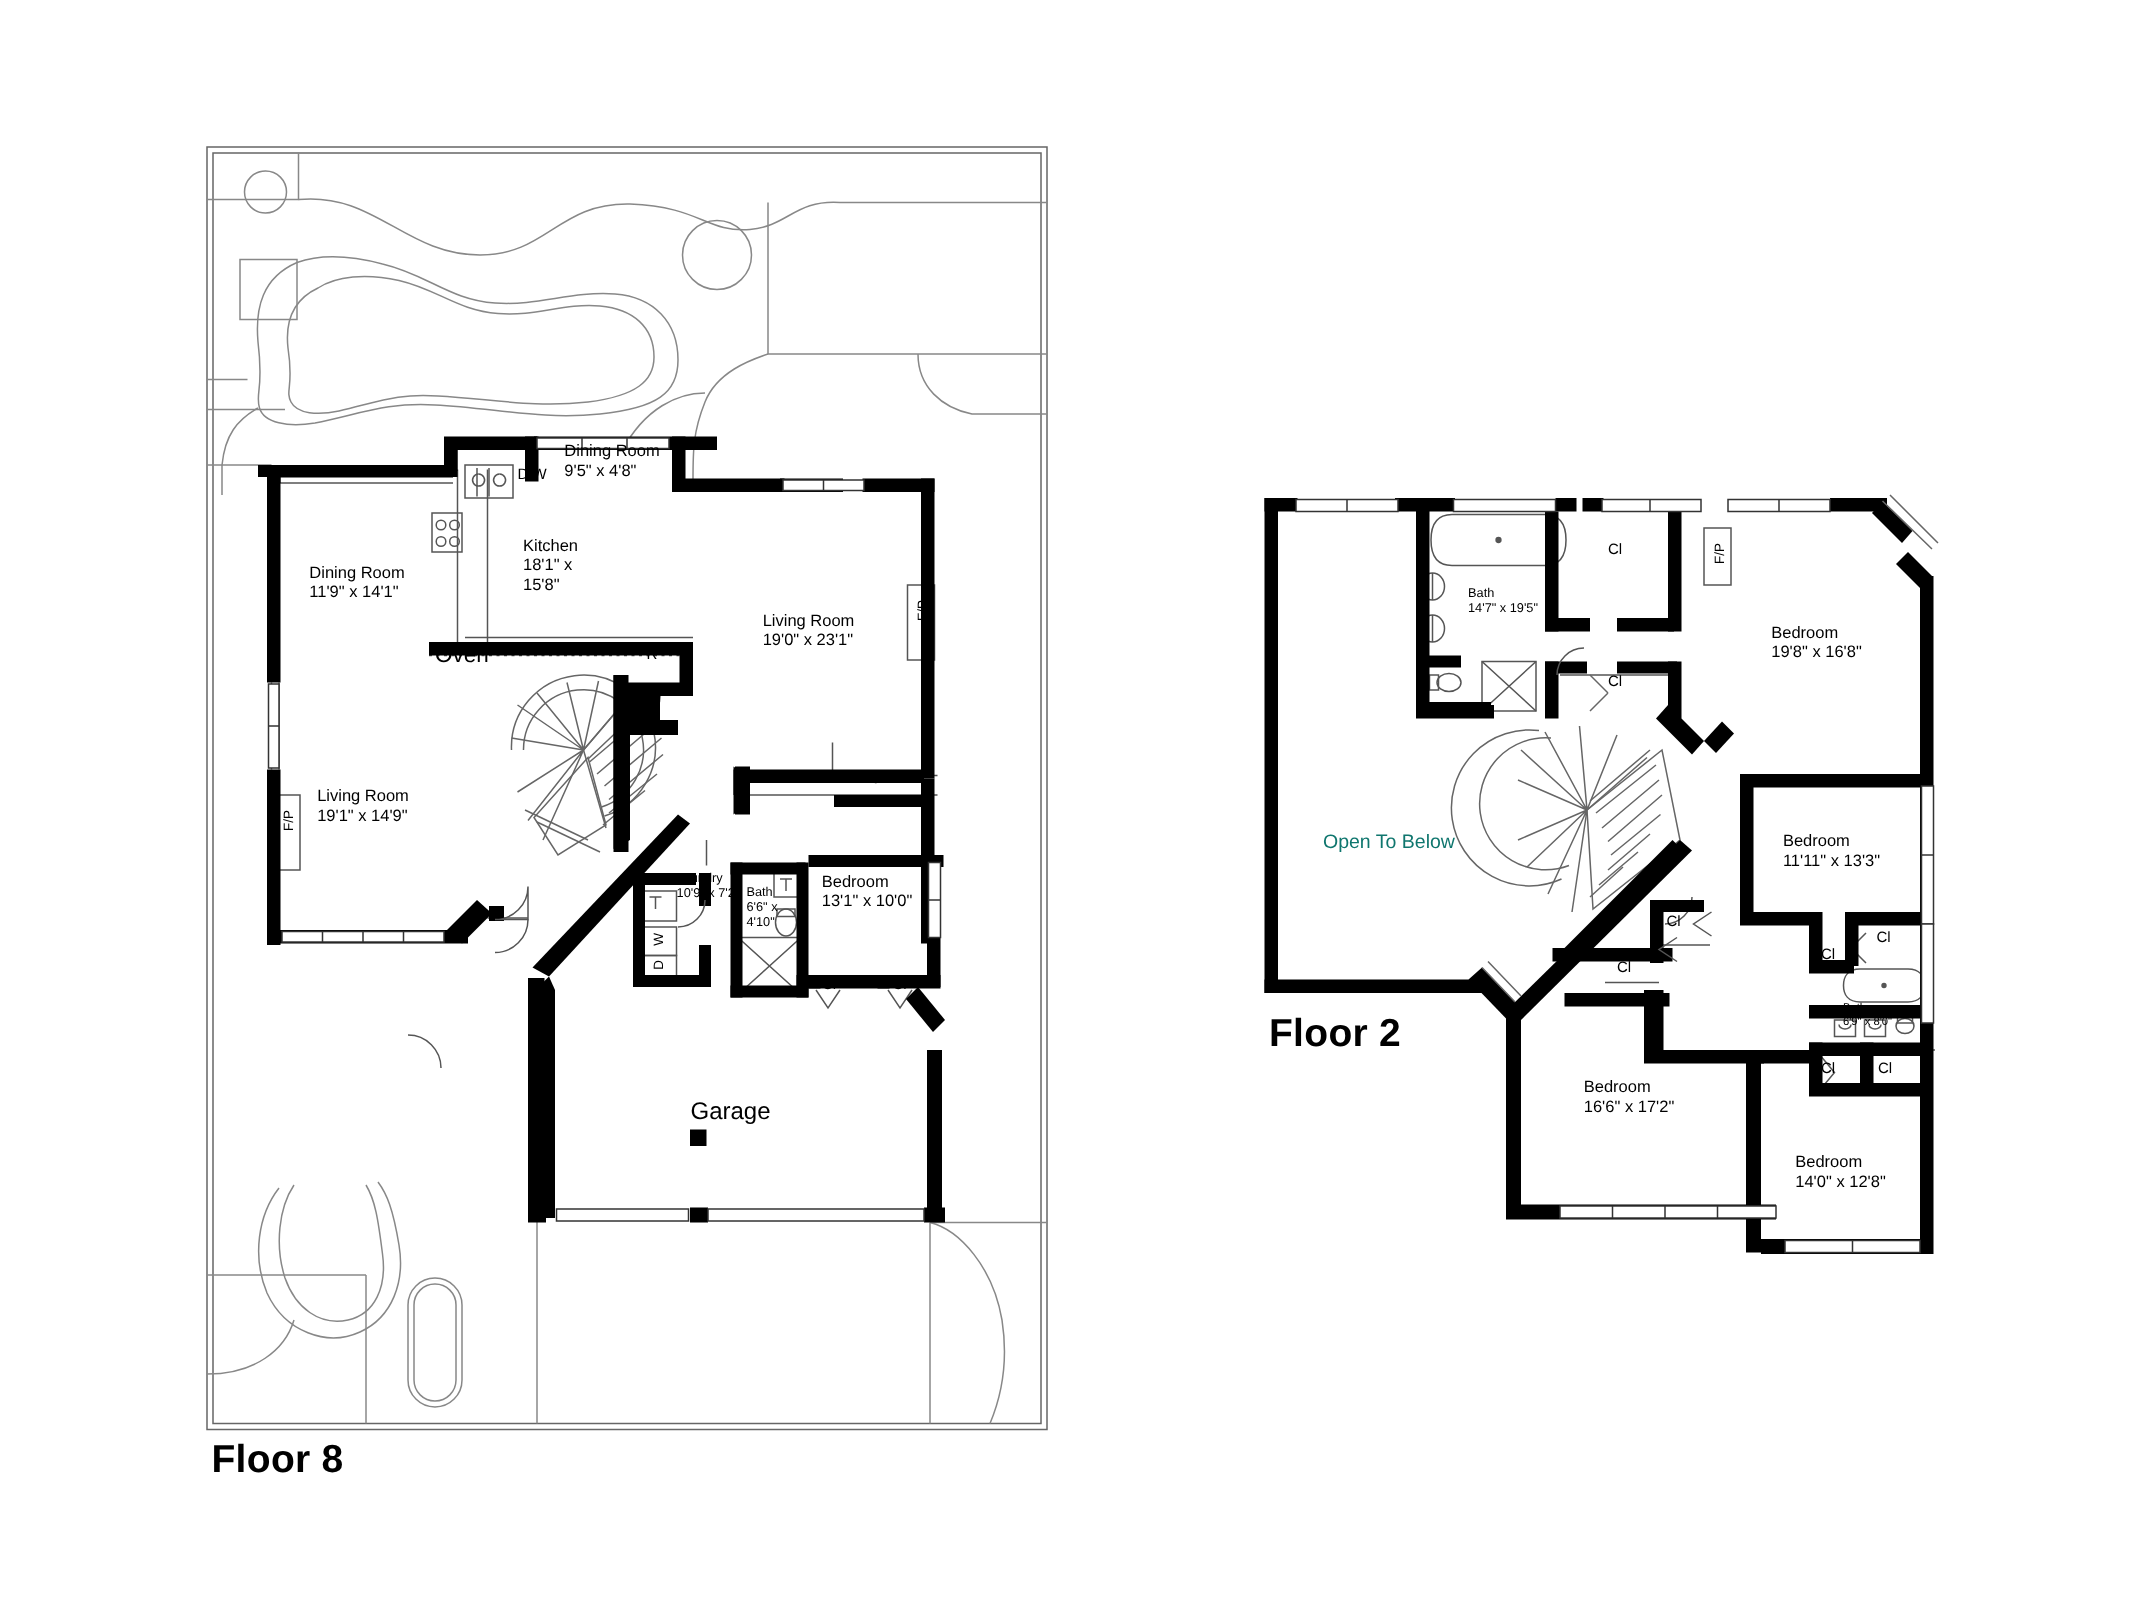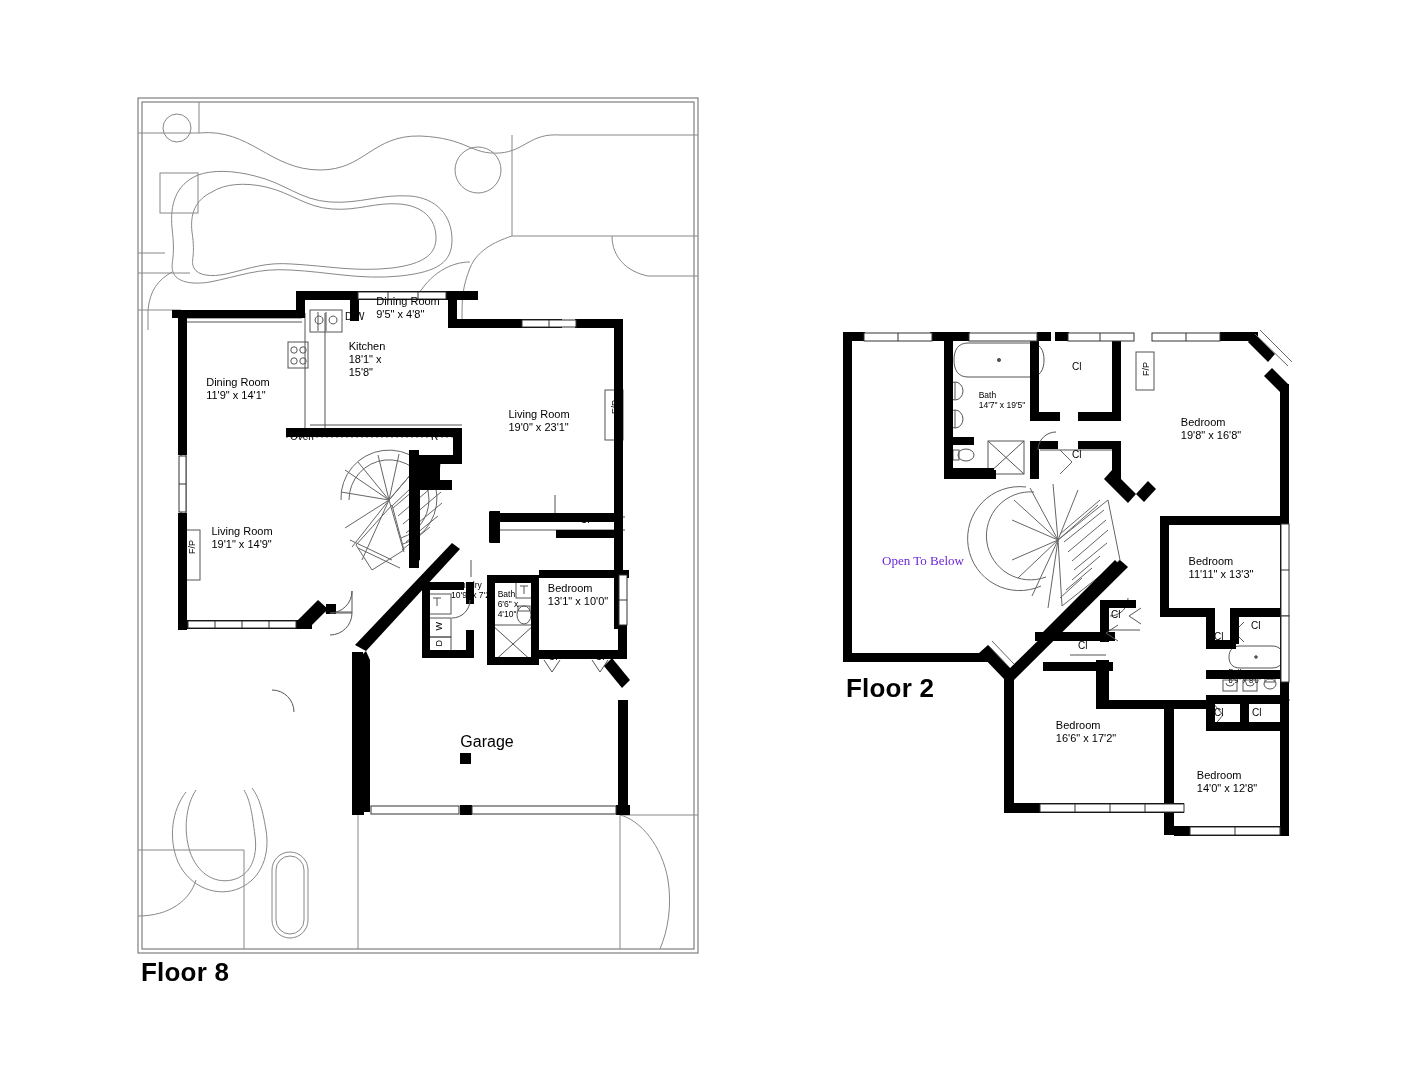--- a/index.html
+++ b/index.html
@@ -9,21 +9,21 @@
   .stage{position:absolute;left:0;top:0;width:1426px;height:1080px;}
   svg.plan{position:absolute;left:0;top:0;width:1426px;height:1080px;display:block;}
   .floor-label{position:absolute;font-weight:bold;font-size:26px;letter-spacing:0.2px;color:#000;}
   #floor1-label{left:141px;top:957px;}
   #floor2-label{left:846px;top:673px;}
   .rmlabel{position:absolute;text-align:left;font-size:11px;line-height:13px;color:#000;white-space:nowrap;}
   .rmlabel.big{font-size:16px;}
   .tiny{font-size:8.5px;line-height:10px;}
   .tiny2{font-size:7.5px;line-height:9px;}
   .vert{writing-mode:vertical-rl;transform:rotate(180deg);font-size:9px;letter-spacing:0px;}
-  .otb{position:absolute;font-size:13px;color:#6d28d9;white-space:nowrap;font-family:Liberation Serif, serif;}
+  .otb{position:absolute;font-size:13px;color:#0f766e;white-space:nowrap;}
   .lbl-ctr{transform:translateX(-50%);}
 </style>
 </head>
 <body>
 
 <div class="stage">
 
   <svg class="plan" viewBox="0 0 1426 1080">
     <g>
 
@@ -417,21 +417,21 @@
   <div class="rmlabel lbl-ctr" style="left:408px;top:295px;">
     <div>Dining Room</div>
     <div>9'5" x 4'8"</div>
   </div>
 
   <div class="rmlabel lbl-ctr" style="left:238px;top:376px;">
     <div>Dining Room</div>
     <div>11'9" x 14'1"</div>
   </div>
 
-  <div class="rmlabel lbl-ctr" style="left:367px;top:340px;">
+  <div class="rmlabel lbl-ctr" style="left:367px;top:358px;">
     <div>Kitchen</div>
     <div>18'1" x</div>
     <div>15'8"</div>
   </div>
 
   <div class="rmlabel lbl-ctr" style="left:539px;top:408px;">
     <div>Living Room</div>
     <div>19'0" x 23'1"</div>
   </div>
 
@@ -454,21 +454,21 @@
   <div class="rmlabel tiny lbl-ctr" style="left:472px;top:580px;">
     <div>Laundry</div>
     <div>10'9" x 7'2"</div>
   </div>
 
   <div class="rmlabel big lbl-ctr" style="left:487px;top:735px;">
     <div>Garage</div>
   </div>
 
   <div class="rmlabel tiny" style="left:345px;top:312px;font-size:10px;">D/W</div>
-  <div class="rmlabel tiny" style="left:290px;top:432px;font-size:10px;">Oven</div>
+  <div class="rmlabel tiny" style="left:290px;top:432px;font-size:15px;">Oven</div>
   <div class="rmlabel tiny" style="left:431px;top:432px;font-size:10px;">R</div>
   <div class="rmlabel tiny vert" style="left:434px;top:622px;font-size:9px;">W</div>
   <div class="rmlabel tiny vert" style="left:434px;top:640px;font-size:9px;">D</div>
 
   <div class="rmlabel tiny" style="left:427px;top:464px;font-size:10px;">Cl</div>
   <div class="rmlabel tiny" style="left:580px;top:515px;font-size:10px;">Cl</div>
   <div class="rmlabel tiny" style="left:548px;top:652px;font-size:10px;">Cl</div>
   <div class="rmlabel tiny" style="left:595px;top:652px;font-size:10px;">Cl</div>
 
   <div class="rmlabel vert" style="left:609px;top:400px;">F/P</div>

